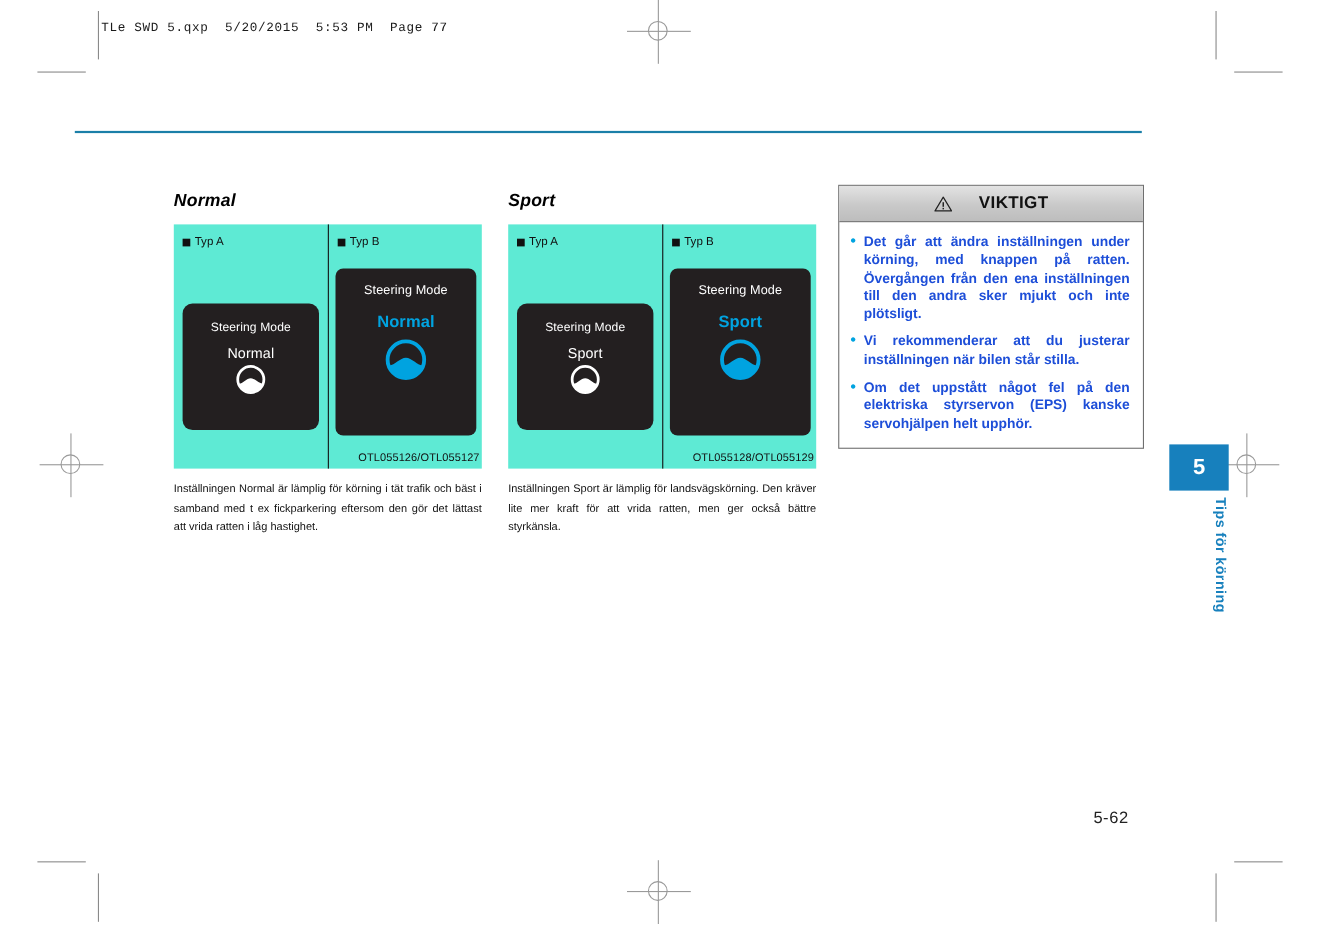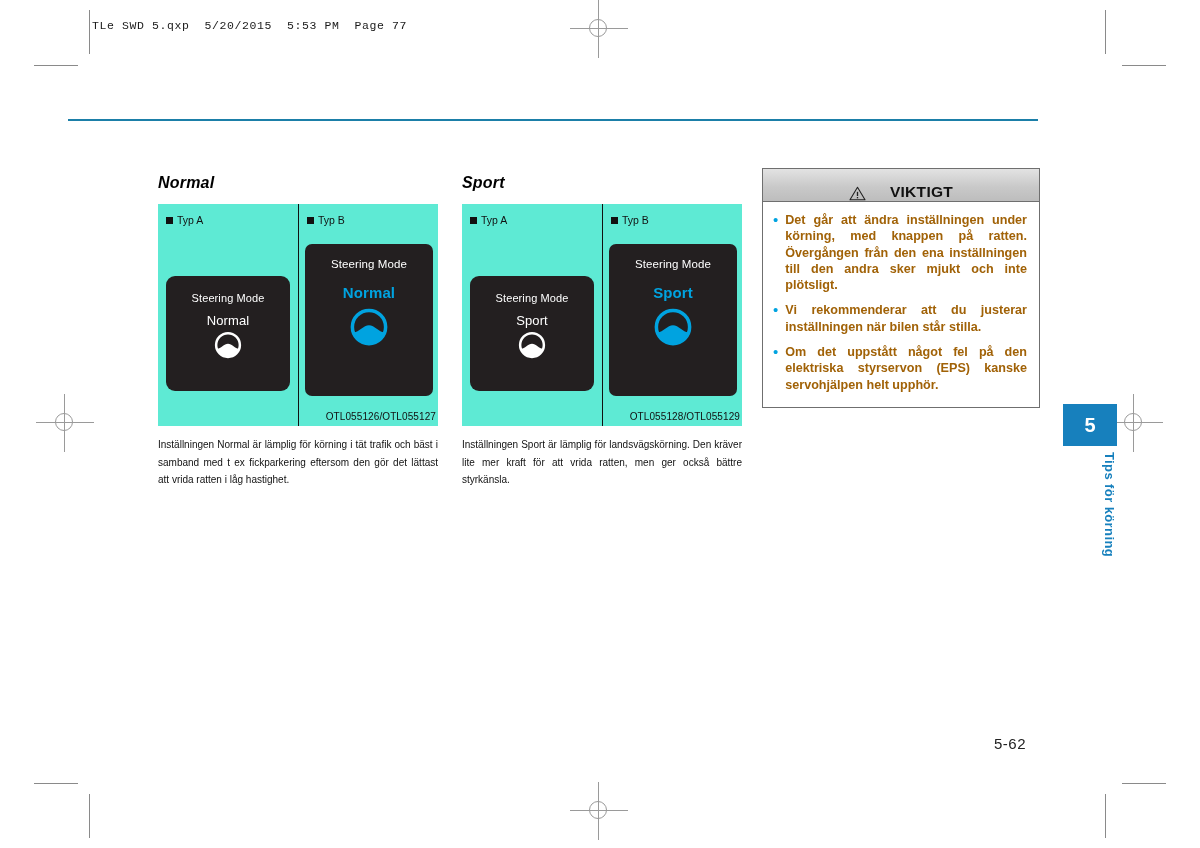--- a/index.html
+++ b/index.html
@@ -197,21 +197,21 @@
     width: 278px;
     border: 1px solid #6f6f6f;
     box-sizing: border-box;
     background: #fff;
   }
   .notice-head {
     height: 32px;
     background: linear-gradient(to bottom, #e3e3e3 0%, #c9c9c9 55%, #bdbdbd 100%);
     border-bottom: 1px solid #6f6f6f;
     display: flex;
-    align-items: flex-end;
+    align-items: center;
     justify-content: center;
     gap: 24px;
   }
   .notice-title {
     font-size: 15.5px;
     font-weight: bold;
     letter-spacing: 0.3px;
     color: #111;
   }
   .notice-body {
@@ -227,21 +227,21 @@
     color: #00a3e0;
     font-size: 15px;
     line-height: 16px;
     flex: 0 0 auto;
   }
   .notice-text {
     font-size: 12.6px;
     line-height: 16.3px;
     font-weight: bold;
     text-align: justify;
-    color: #a16207;
+    color: #1d4ed8;
     flex: 1 1 auto;
   }
 
   
   .chapter-box {
     position: absolute;
     left: 1063px;
     top: 404px;
     width: 54px;
     height: 42px;

